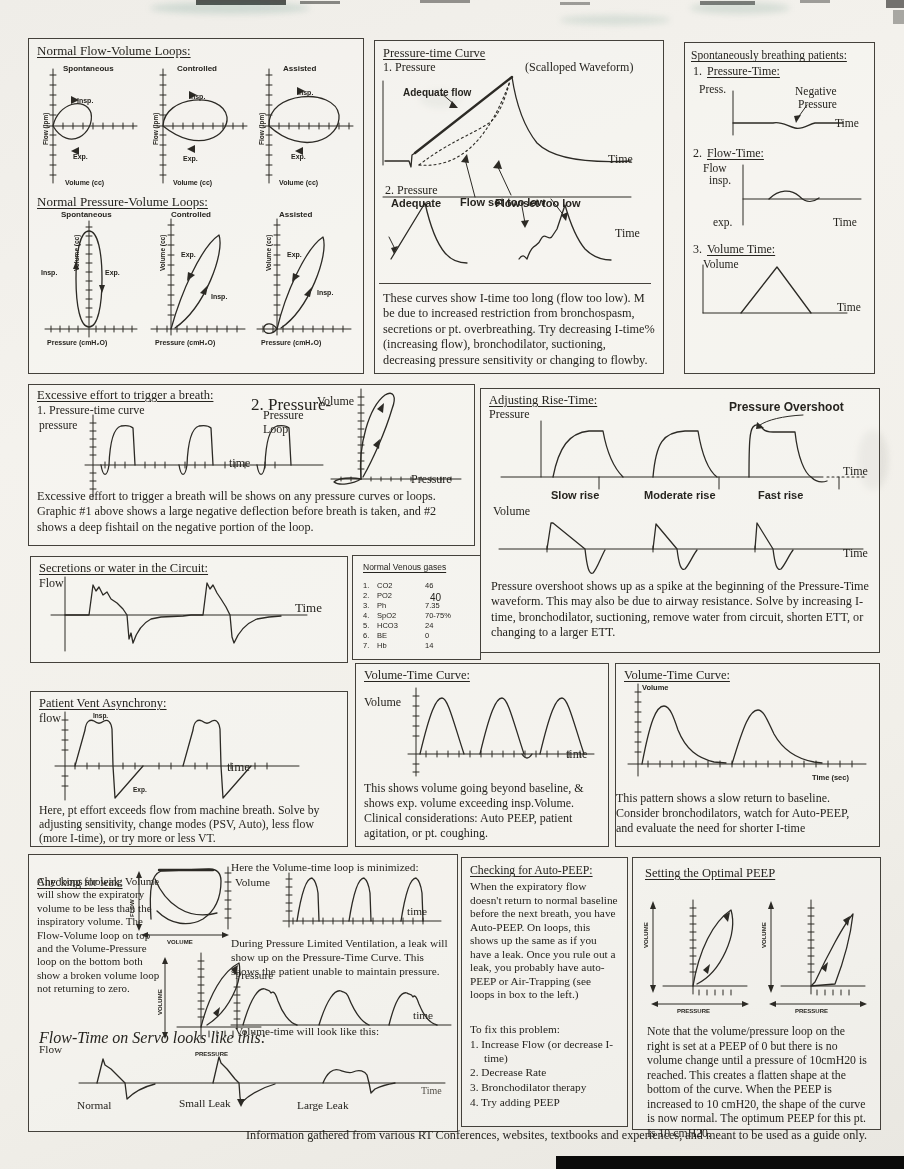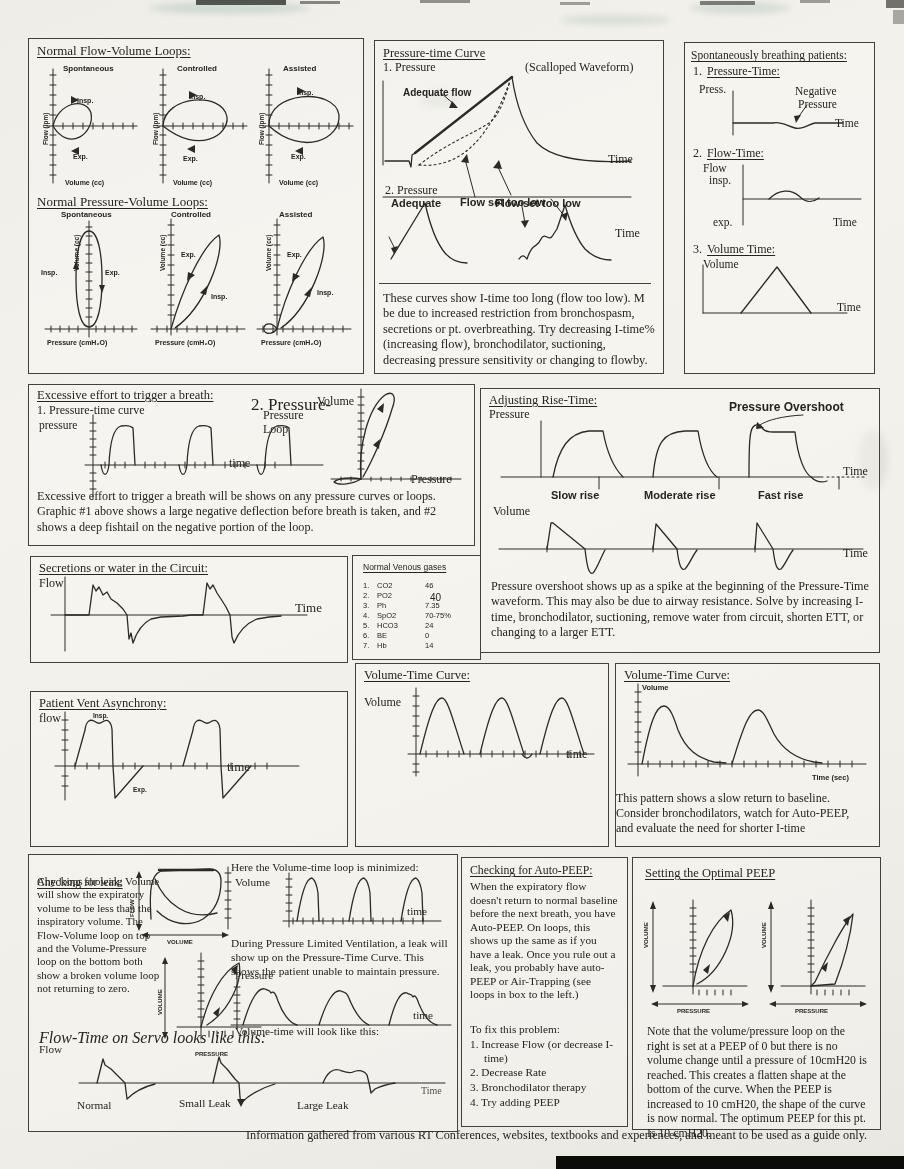--- a/index.html
+++ b/index.html
@@ -311,35 +311,37 @@
     <svg class="g" style="left:18px;top:16px" width="280" height="100" viewBox="0 0 280 100">
       <path class="tick" d="M16,4 V92 M6,58 H250"></path>
       <path class="tick" d="M13,12h6M13,22h6M13,32h6M13,42h6M13,68h6M13,78h6"></path>
       <path class="tick" d="M26,55v6M38,55v6M50,55v6M74,55v6M86,55v6M110,55v6M122,55v6M146,55v6M158,55v6M182,55v6M206,55v6M218,55v6"></path>
       <path d="M26,58 L36,22 C37,13 41,11 45,13 C49,16 51,16 55,13 C59,11 62,14 63,21 L64,58 L66,90 L94,58"></path>
       <path d="M134,58 L144,22 C145,13 149,11 153,13 C157,16 159,16 163,13 C167,11 170,14 171,21 L172,58 L174,90 L202,58"></path>
     </svg>
     <span class="t bs" style="left:62px;top:20px;font-size:6.5px;">Insp.</span>
     <span class="t bs" style="left:102px;top:94px;font-size:6.5px;">Exp.</span>
     <span class="t" style="left:196px;top:68px;font-size:13px;">time</span>
+    <div class="para" style="left:8px;top:112px;width:300px;font-size:11.8px;line-height:1.18;">Here, pt effort exceeds flow from machine breath.  Solve by adjusting  sensitivity, change modes (PSV, Auto), less flow (more I-time), or try more or less VT.</div>
   </div>
 
   <div class="box" style="left:355px;top:663px;width:252px;height:182px;">
     <span class="t u" style="left:8px;top:4px;font-size:12.5px;">Volume-Time Curve:</span>
     <span class="t" style="left:8px;top:32px;font-size:12px;">Volume</span>
     <svg class="g" style="left:48px;top:20px" width="198" height="100" viewBox="0 0 198 100">
       <path class="tick" d="M12,4 V92 M4,70 H190"></path>
       <path class="tick" d="M9,12h6M9,22h6M9,32h6M9,42h6M9,52h6M9,80h6M9,88h6"></path>
       <path class="tick" d="M22,67v6M33,67v6M44,67v6M55,67v6M66,67v6M77,67v6M88,67v6M99,67v6M110,67v6M121,67v6M132,67v6M143,67v6M154,67v6M165,67v6M176,67v6"></path>
       <path d="M16,70 C26,28 32,14 38,14 C44,14 50,40 60,70"></path>
       <path d="M76,70 C86,28 92,14 98,14 C104,14 110,40 120,70"></path>
       <path d="M118,70 Q123,78 128,70"></path>
       <path d="M136,70 C146,28 152,14 158,14 C164,14 170,40 180,70"></path>
     </svg>
     <span class="t" style="left:210px;top:84px;font-size:12px;">time</span>
+    <div class="para" style="left:8px;top:117px;width:238px;font-size:12px;">This shows volume going beyond baseline, &amp; shows exp. volume exceeding insp.Volume. Clinical considerations:  Auto PEEP, patient agitation, or pt. coughing.</div>
   </div>
 
   <div class="box" style="left:615px;top:663px;width:263px;height:182px;">
     <span class="t u" style="left:8px;top:4px;font-size:12.5px;">Volume-Time Curve:</span>
     <span class="t bs" style="left:26px;top:20px;font-size:7.5px;">Volume</span>
     <svg class="g" style="left:6px;top:16px" width="250" height="104" viewBox="0 0 250 104">
       <path class="tick" d="M16,4 V96 M6,84 H244"></path>
       <path class="tick" d="M13,12h6M13,22h6M13,32h6M13,42h6M13,52h6M13,62h6M13,72h6"></path>
       <path class="tick" d="M26,81v6M38,81v6M50,81v6M62,81v6M74,81v6M86,81v6M98,81v6M110,81v6M122,81v6M134,81v6M146,81v6M158,81v6M170,81v6M182,81v6M194,81v6M206,81v6M218,81v6M230,81v6"></path>
       <path d="M20,84 C28,42 34,26 42,26 C48,26 52,38 56,50 C64,70 76,78 92,82 L104,83"></path>

